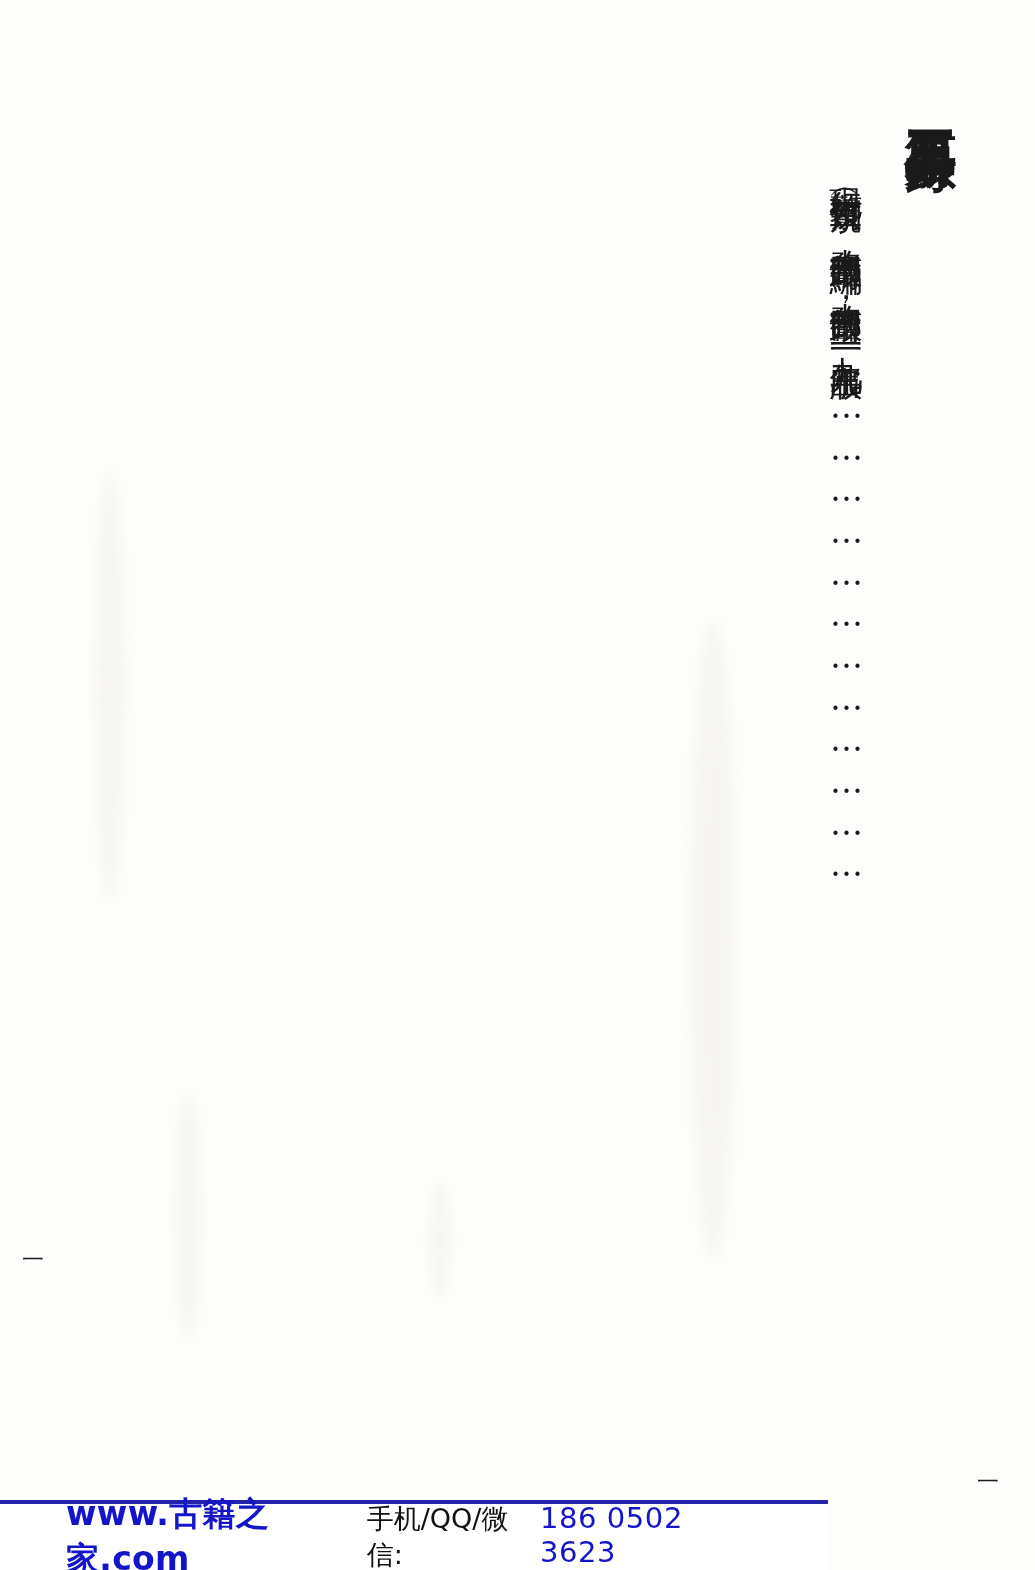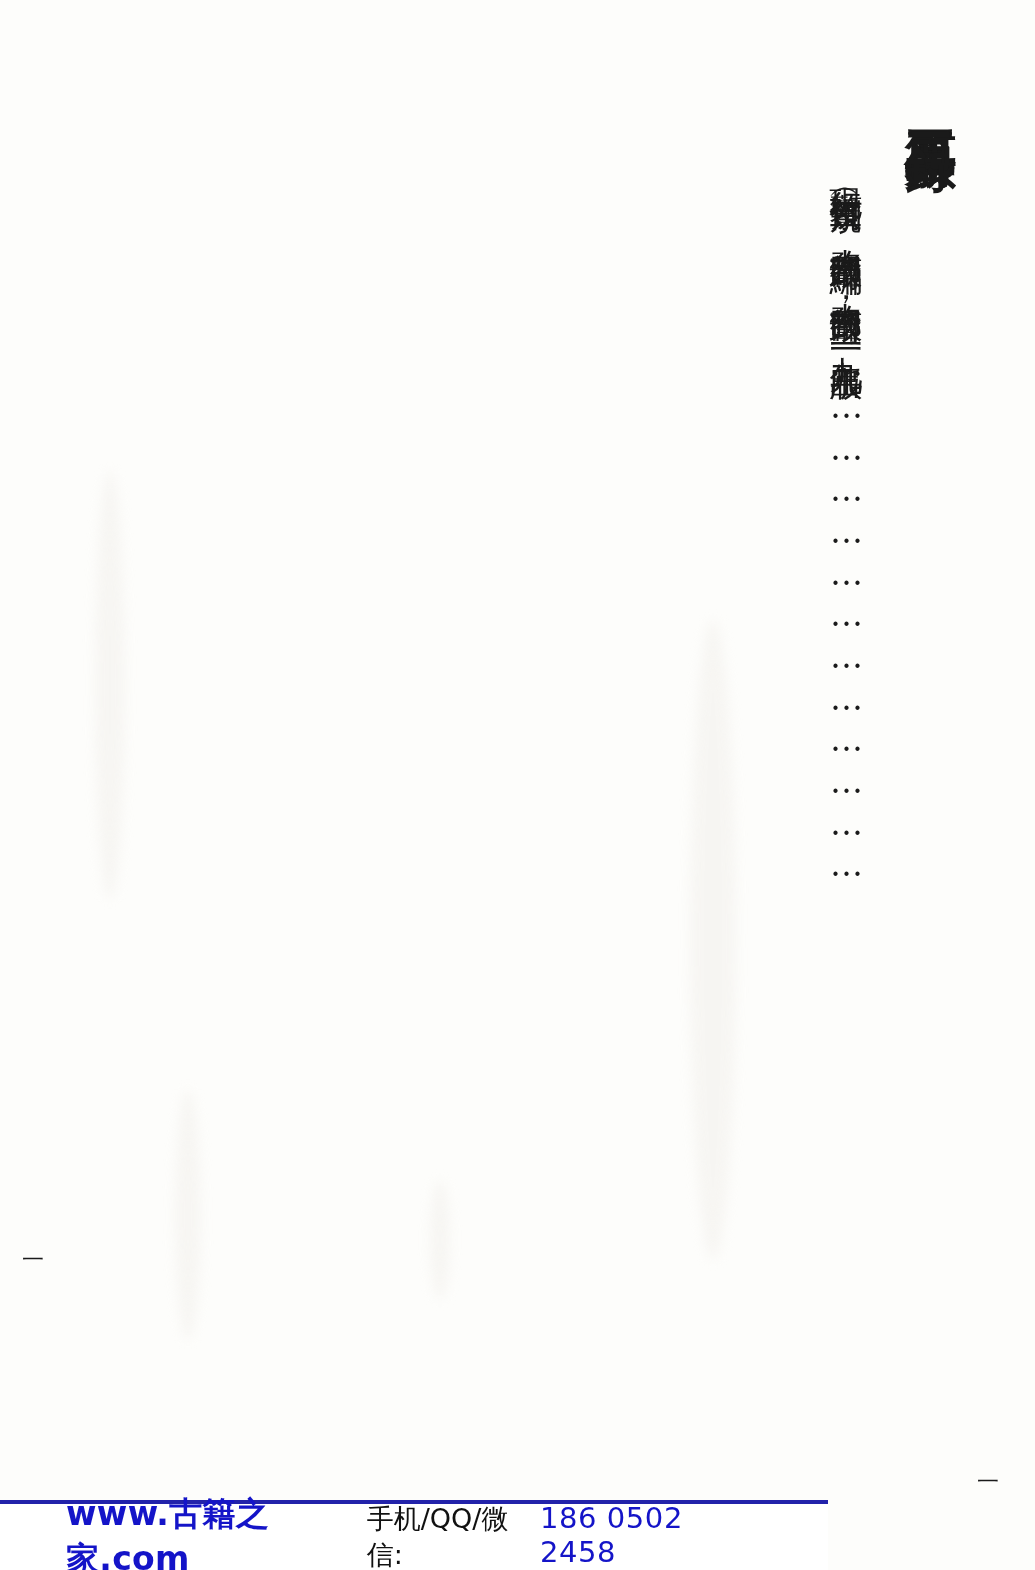--- a/index.html
+++ b/index.html
@@ -129,17 +129,17 @@
   <div class="vtext subtitle"><span>現行警察例規（二）　内務部警政司編　内務部警政司，一九一九年出版</span><span>…………………………………</span></div>
 
   <div class="page-num-left">一</div>
 
   <div class="page-num-right">一</div>
 
   <div class="footer">
     <div class="footer-left"><span>www.</span><span class="cn">古籍之家</span><span>.com</span></div>
     <div class="footer-right">
       <span>手机/QQ/微信:</span>
-      <span class="phone">186 0502 2458</span>
+      <span class="phone">186 0502 3623</span>
     </div>
   </div>
 
 </div>
 
 </body></html>

